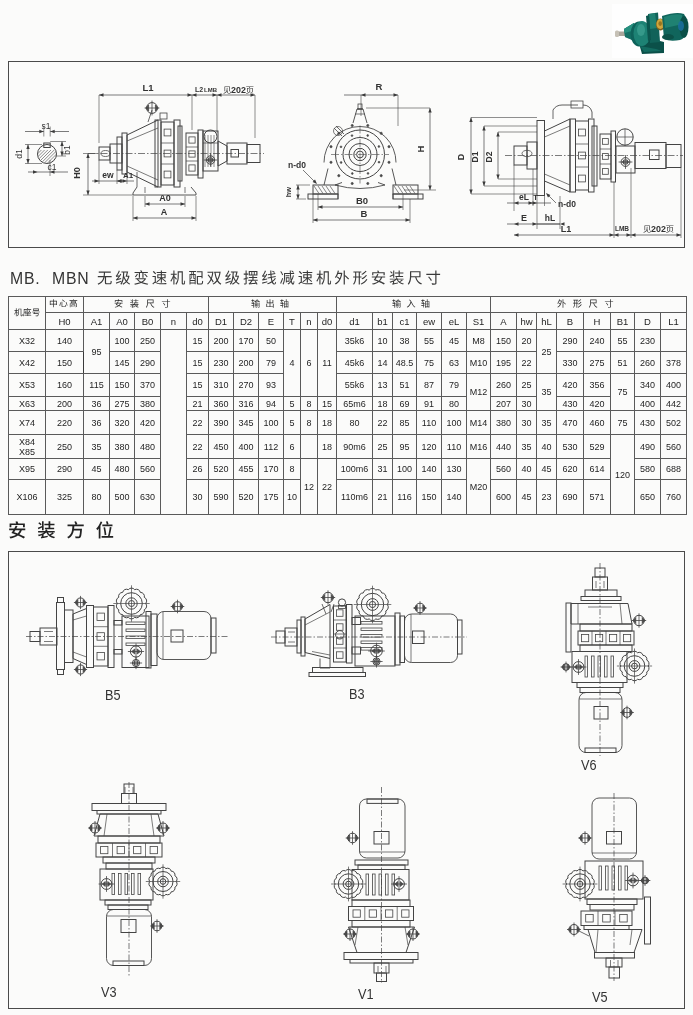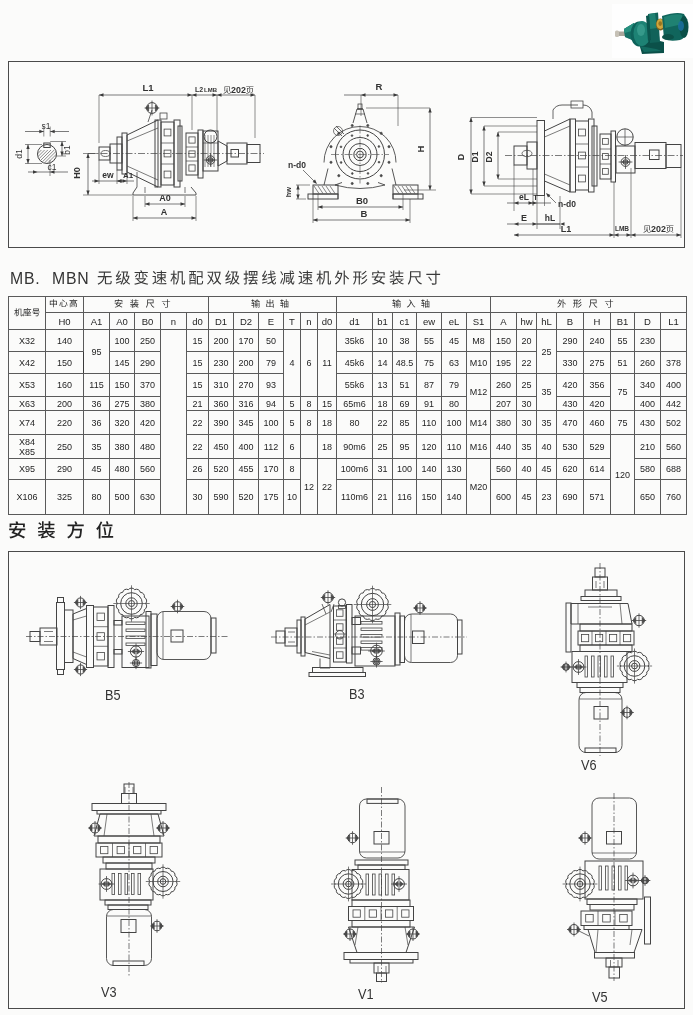--- a/index.html
+++ b/index.html
@@ -706,21 +706,21 @@
             <td>95</td>
             <td>120</td>
             <td>110</td>
             <td>M16</td>
             <td class="gl">440</td>
             <td>35</td>
             <td>40</td>
             <td>530</td>
             <td>529</td>
             <td rowspan="3">120</td>
-            <td>210</td>
+            <td>490</td>
             <td>560</td>
           </tr>
 <tr style="height:21px">
             <td>X95</td>
             <td>290</td>
             <td class="gl">45</td>
             <td>480</td>
             <td>560</td>
             <td>26</td>
             <td class="gl">520</td>

